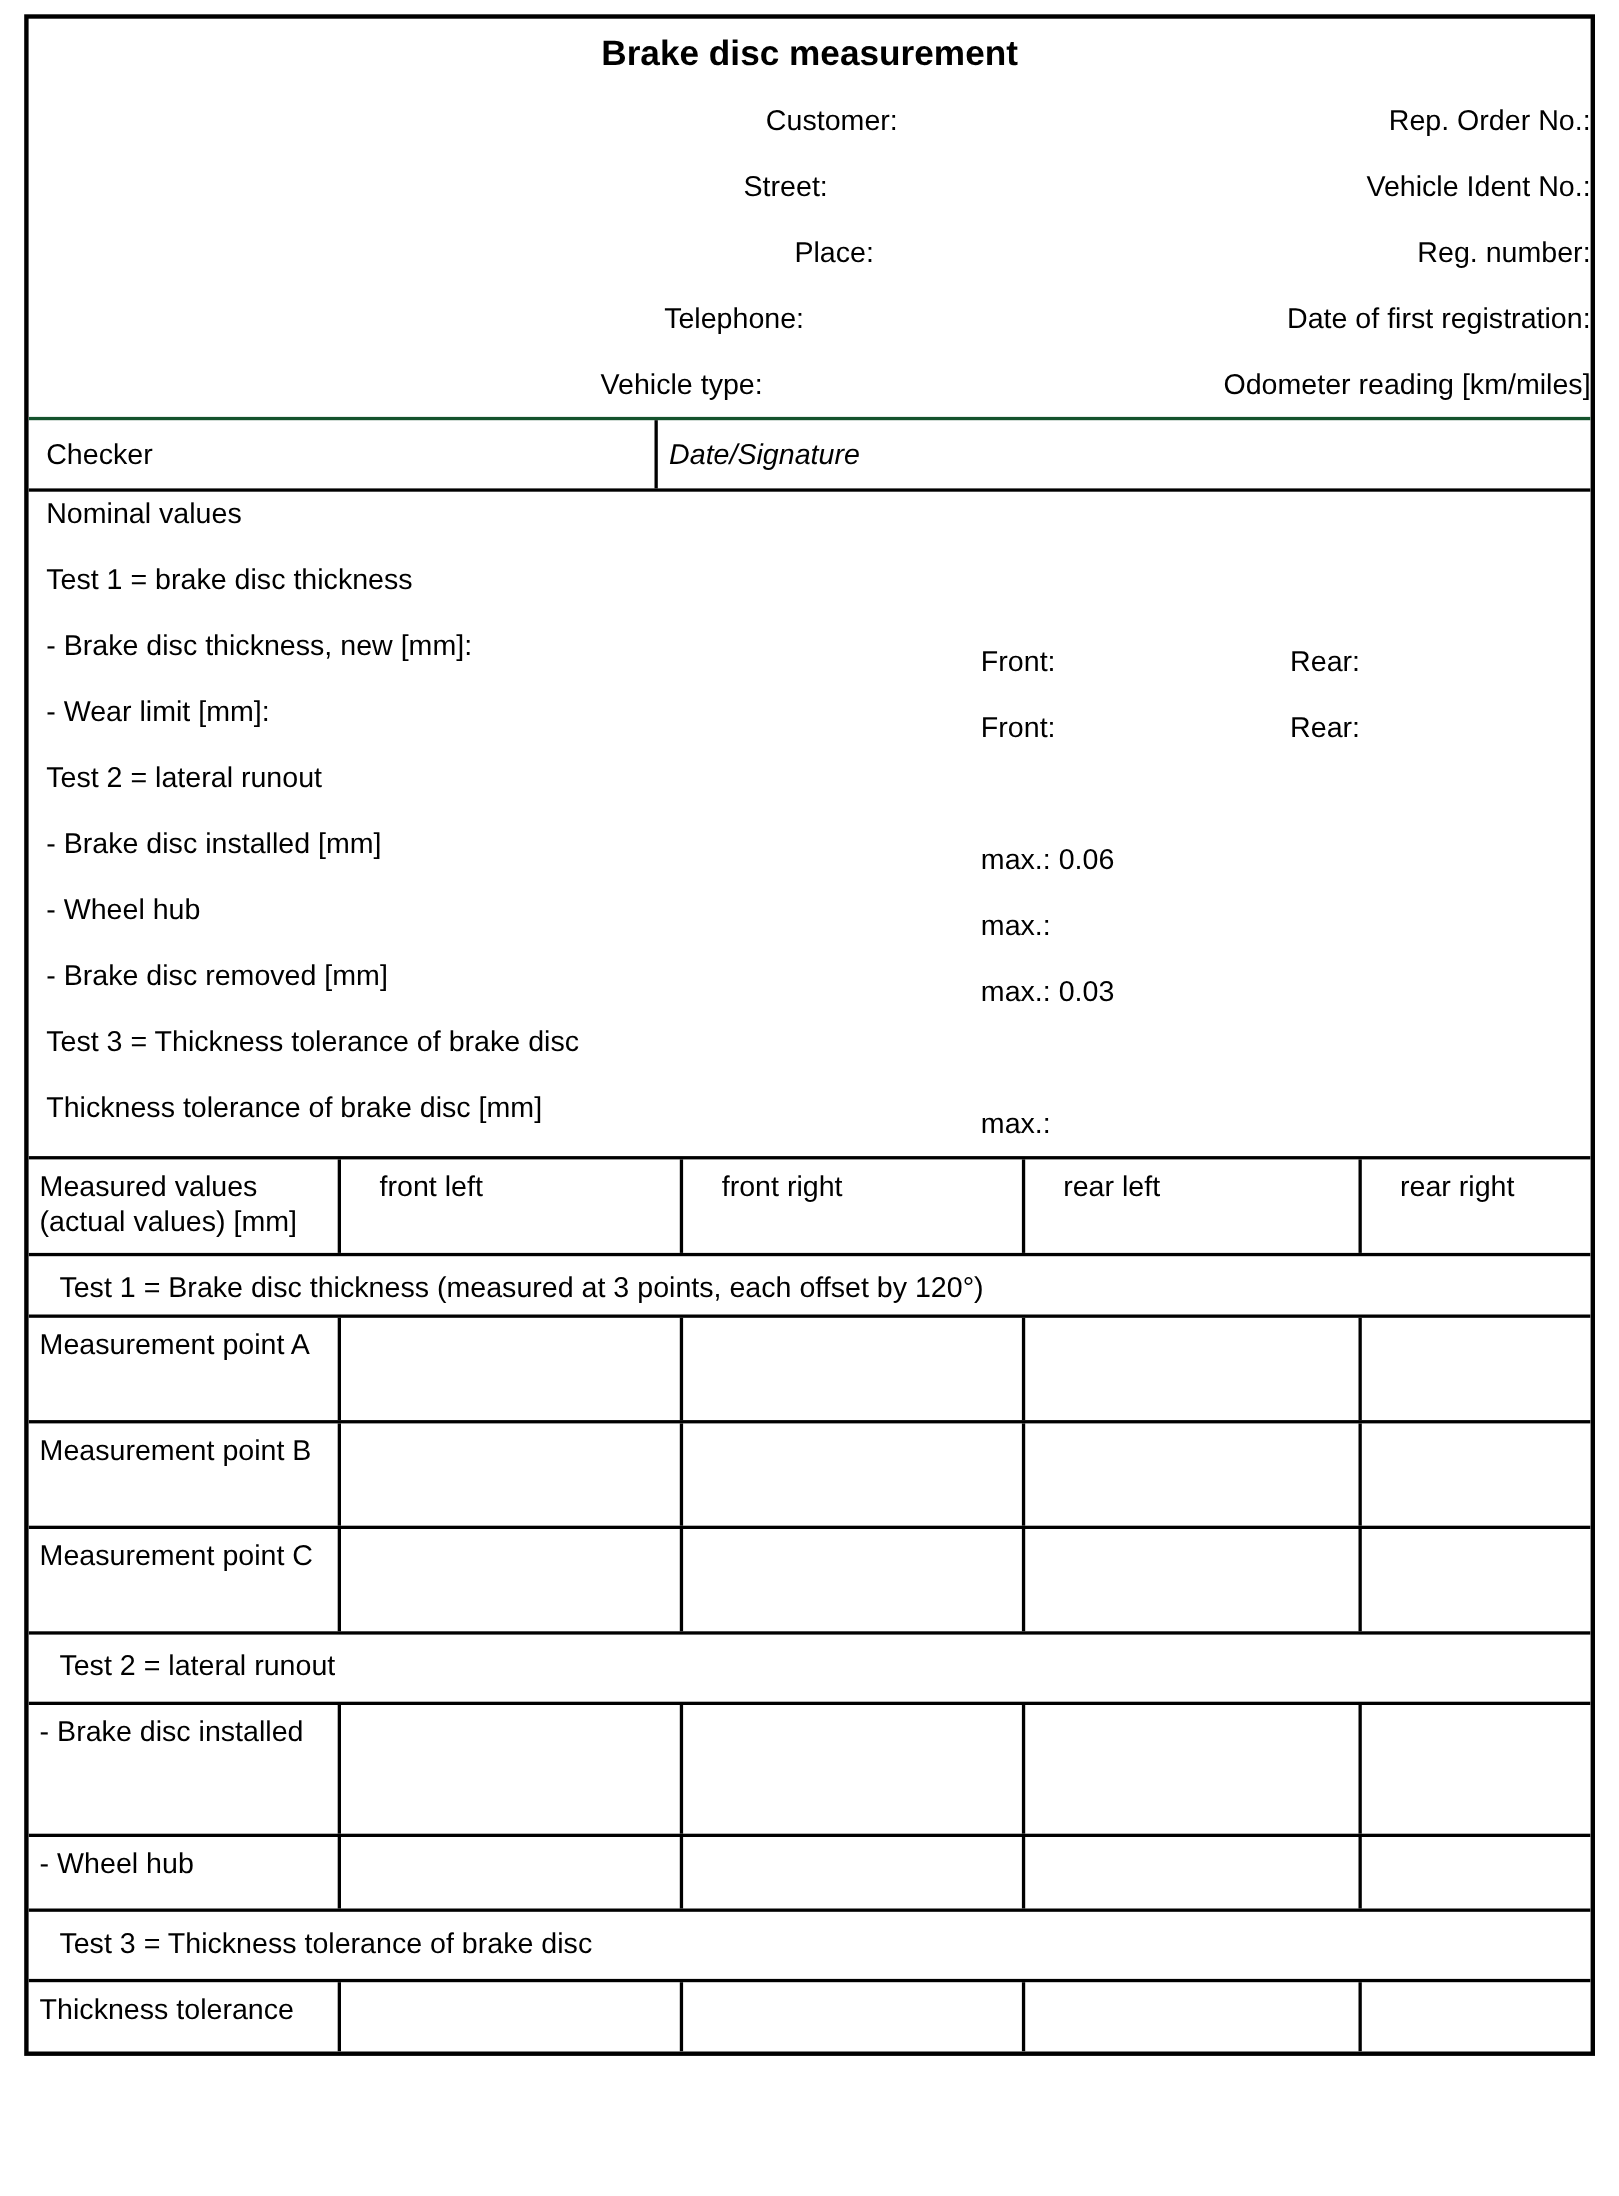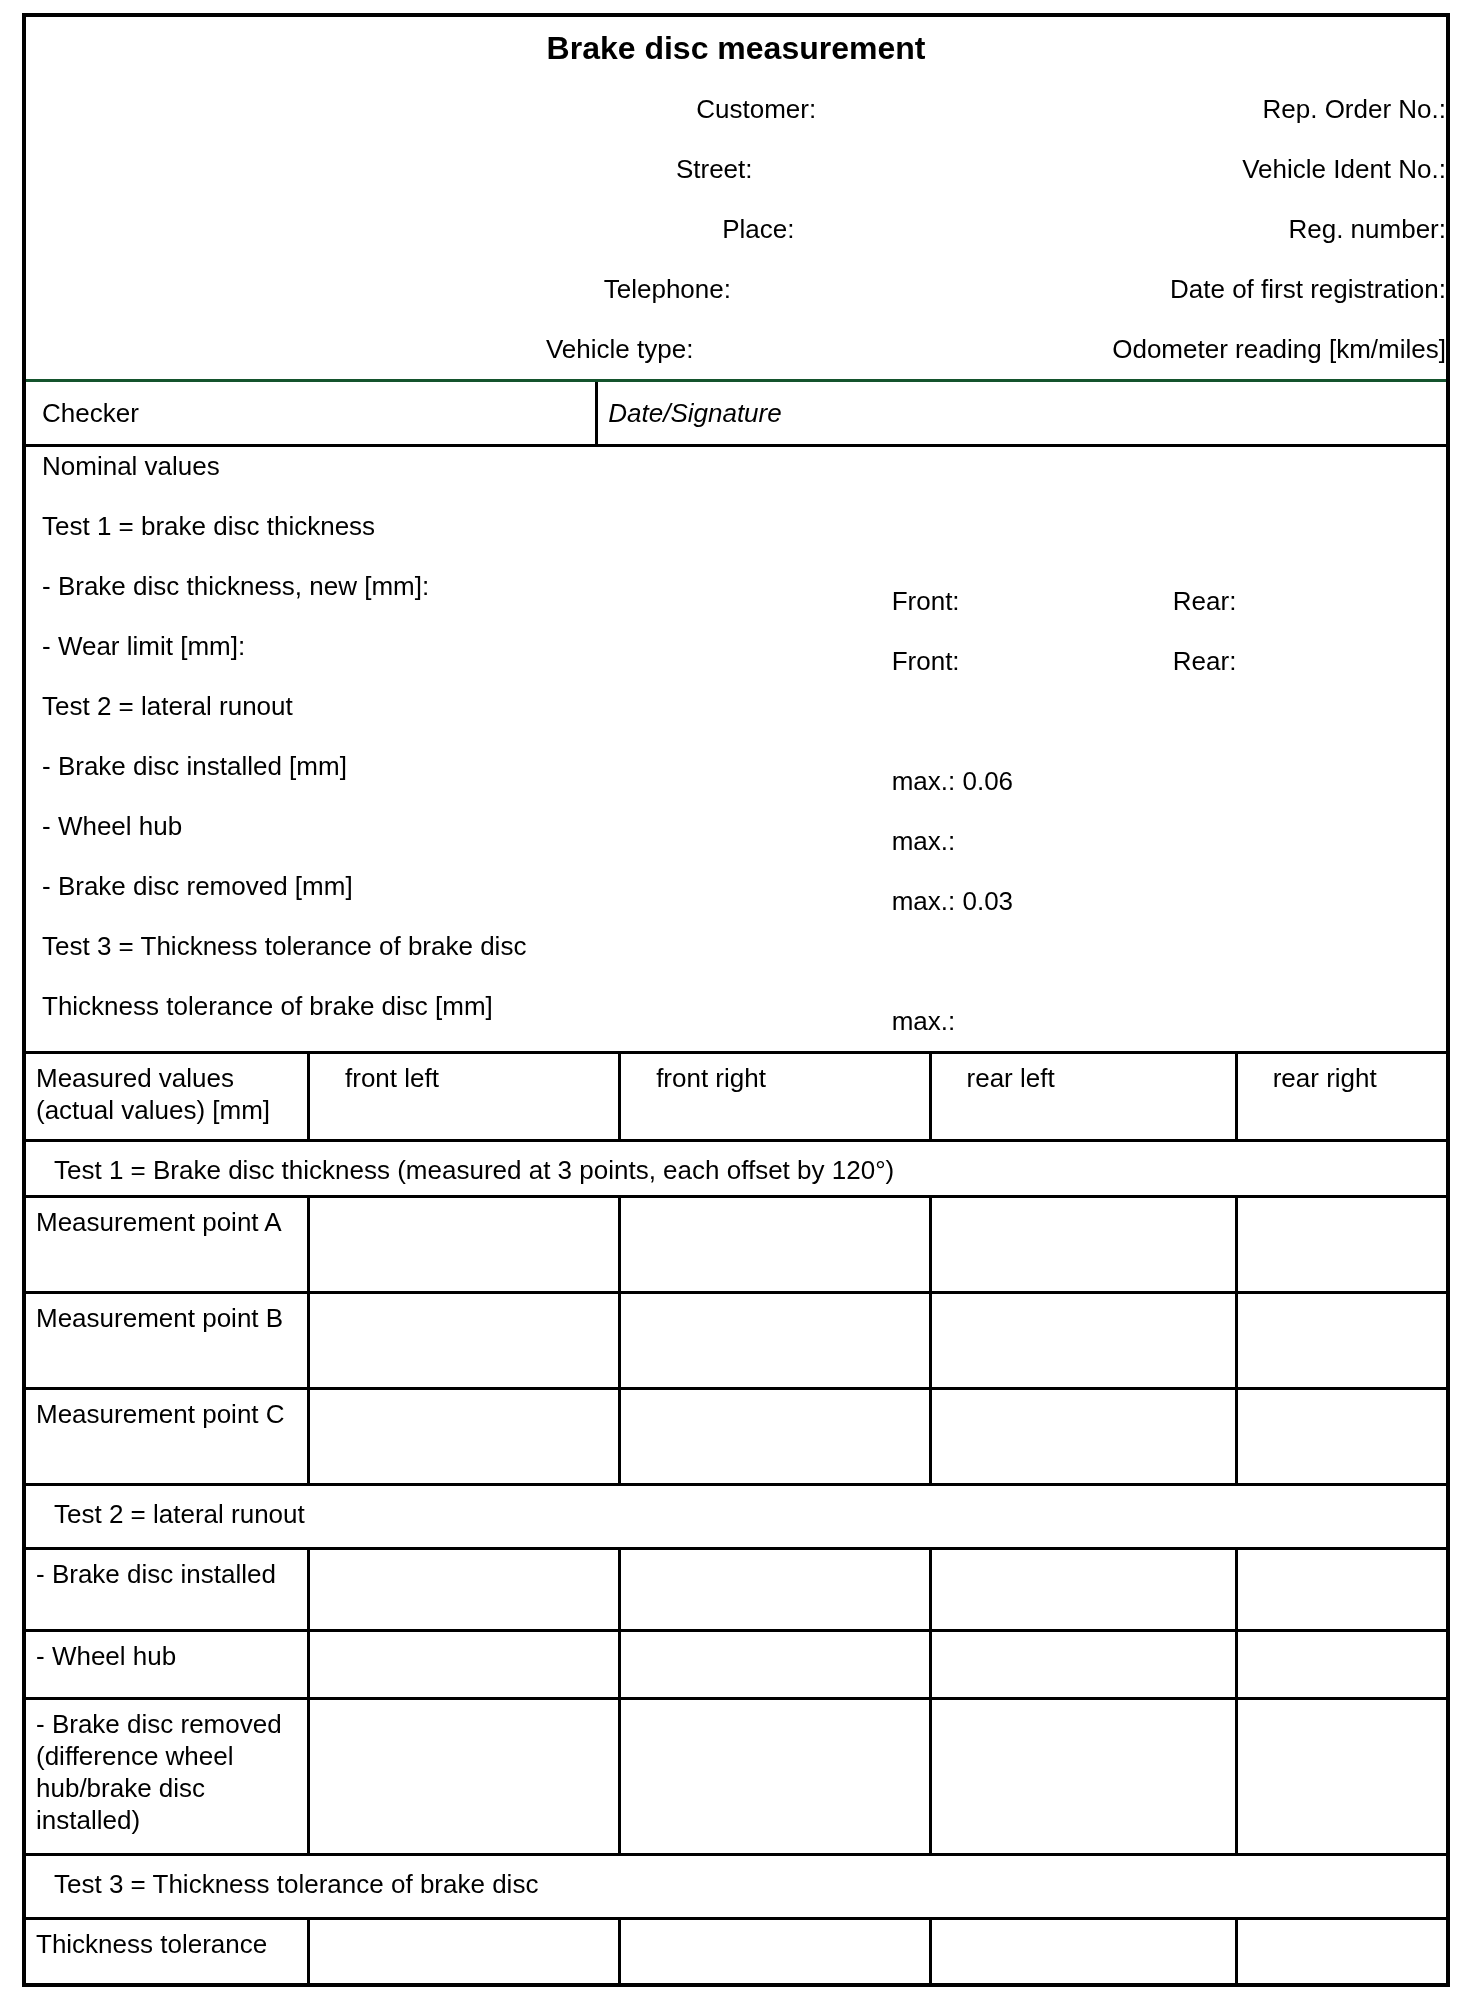--- a/index.html
+++ b/index.html
@@ -42,21 +42,21 @@
   .c1 { flex:0 0 20%; }
   .c2 { flex:0 0 20.15%; }
   .c3 { flex:0 0 20.1%; }
   .c4 { flex:0 0 19.8%; }
   .c5 { flex:1 1 auto; }
   .band { display:block; padding:13px 16px 0 28px; }
   .h88  { height:88px; }
   .h56  { height:56px; }
   .h96  { height:96px; }
   .h64  { height:64px; }
-  .h94  { height:82px; }
+  .h94  { height:120px; }
   .h68  { height:68px; }
   .h156 { height:156px; }
   .h66  { height:66px; }
 </style>
 </head>
 <body>
 
 <div class="page">
 
   <div class="header-block">
@@ -181,27 +181,20 @@
     </div>
 
     <div class="trow h68">
       <div class="tc c1">- Wheel hub</div>
       <div class="tc c2"></div>
       <div class="tc c3"></div>
       <div class="tc c4"></div>
       <div class="tc c5"></div>
     </div>
 
-    <div class="trow h156">
-      <div class="tc c1">- Brake disc removed (difference wheel hub/brake disc installed)</div>
-      <div class="tc c2"></div>
-      <div class="tc c3"></div>
-      <div class="tc c4"></div>
-      <div class="tc c5"></div>
-    </div>
 
     <div class="trow band h64">
       <span>Test 3 = Thickness tolerance of brake disc</span>
     </div>
 
     <div class="trow h66">
       <div class="tc c1">Thickness tolerance</div>
       <div class="tc c2"></div>
       <div class="tc c3"></div>
       <div class="tc c4"></div>

